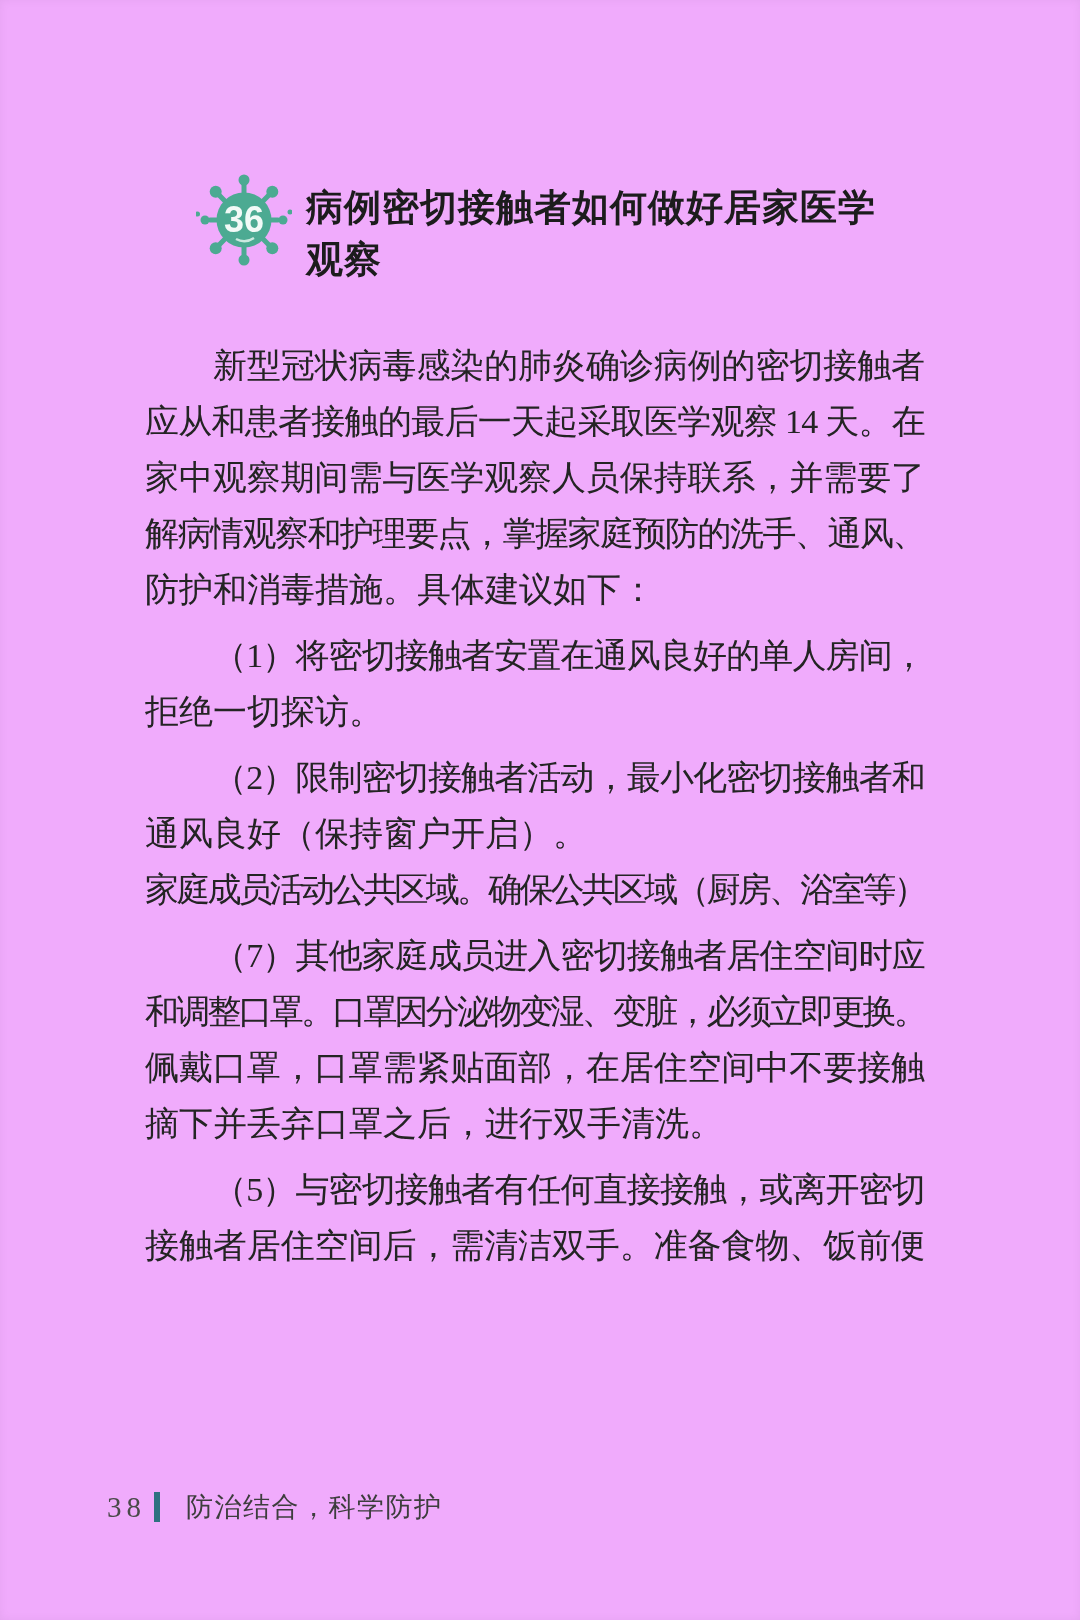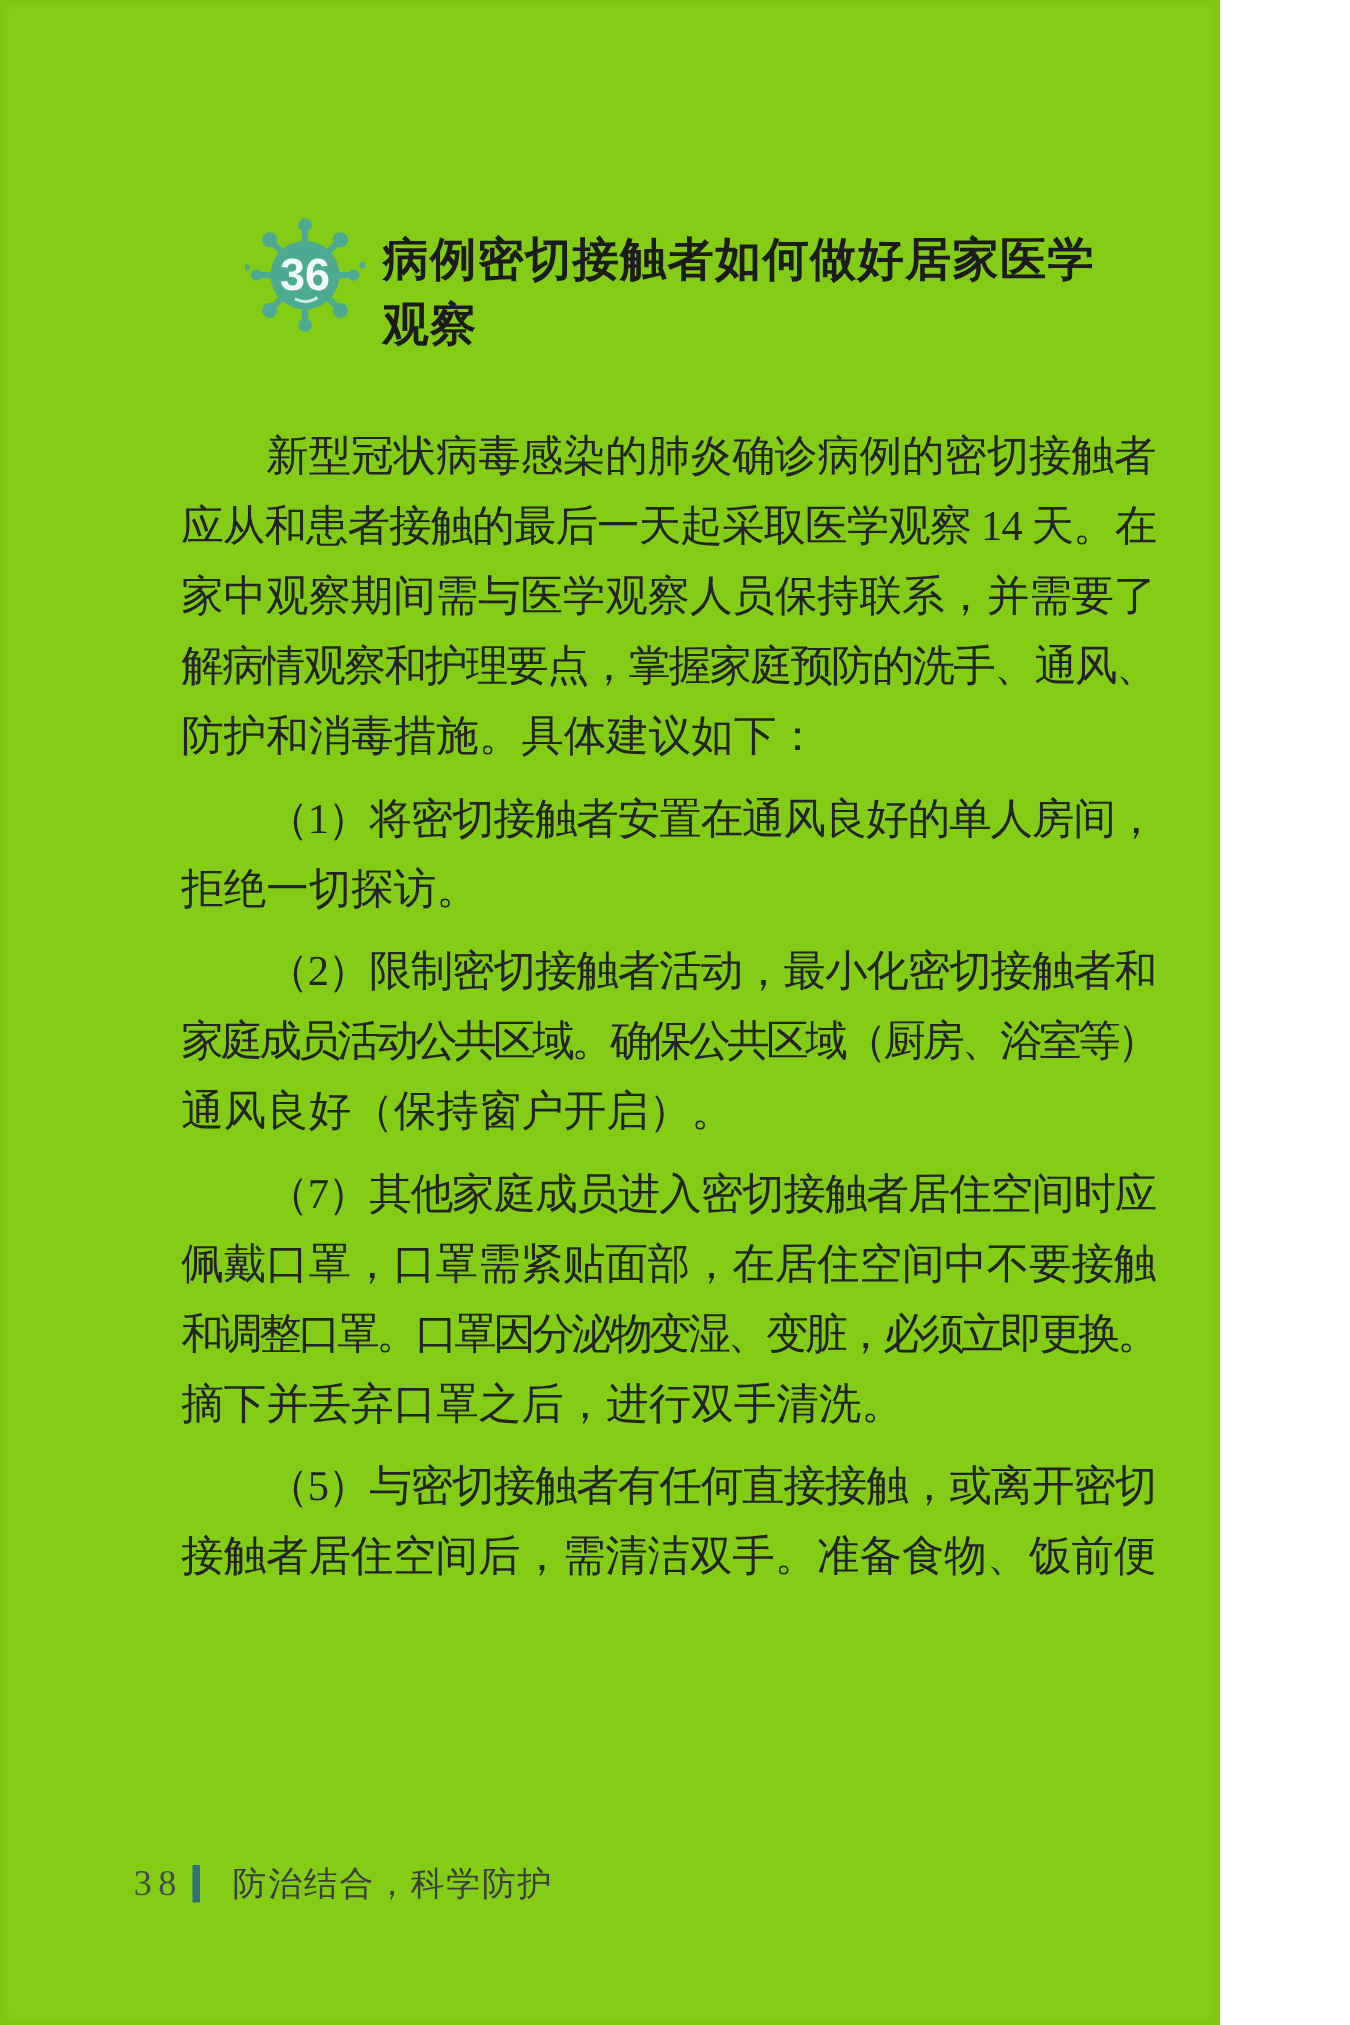--- a/index.html
+++ b/index.html
@@ -1,17 +1,17 @@
 <!DOCTYPE html>
 <html><head>
 <meta charset="utf-8">
 <style>
   html,body{margin:0;padding:0;background:#fff;}
   .page{
-    position:relative;width:976px;height:1620px;background:#84cc16;
+    position:relative;width:1080px;height:1620px;background:#f0abfc;
     font-family:"Liberation Serif","DejaVu Serif",serif;color:#242424;
     overflow:hidden;box-shadow:inset 0 0 10px rgba(0,0,0,0.05);
   }
   
   .header{position:absolute;left:196px;top:168px;display:flex;align-items:flex-start;}
   .icon-box{width:96px;height:96px;flex:none;position:relative;margin-top:4px;}
   .icon-box svg{display:block;width:96px;height:96px;}
   .title{
     margin-left:14px;width:576px;padding-top:14px;
     font-family:"Liberation Sans","DejaVu Sans",sans-serif;
@@ -77,27 +77,27 @@
         <div class="line" style="letter-spacing: -0.0869565px;">家中观察期间需与医学观察人员保持联系，并需要了</div>
         <div class="line" style="letter-spacing: -1.5px;">解病情观察和护理要点，掌握家庭预防的洗手、通风、</div>
         <div class="line" style="letter-spacing: 0px;">防护和消毒措施。具体建议如下：</div>
       </div>
       <div class="para">
         <div class="line indent" style="letter-spacing: -0.863636px;">（1）将密切接触者安置在通风良好的单人房间，</div>
         <div class="line" style="letter-spacing: 0px;">拒绝一切探访。</div>
       </div>
       <div class="para">
         <div class="line indent" style="letter-spacing: -0.863636px;">（2）限制密切接触者活动，最小化密切接触者和</div>
+        <div class="line" style="letter-spacing: 0px;">通风良好（保持窗户开启）。</div>
         <div class="line" style="letter-spacing: -2.8px;">家庭成员活动公共区域。确保公共区域（厨房、浴室等）</div>
-        <div class="line" style="letter-spacing: 0px;">通风良好（保持窗户开启）。</div>
       </div>
       <div class="para">
         <div class="line indent" style="letter-spacing: -0.863636px;">（7）其他家庭成员进入密切接触者居住空间时应</div>
+        <div class="line" style="letter-spacing: -2.8px;">和调整口罩。口罩因分泌物变湿、变脏，必须立即更换。</div>
         <div class="line" style="letter-spacing: -0.0869565px;">佩戴口罩，口罩需紧贴面部，在居住空间中不要接触</div>
-        <div class="line" style="letter-spacing: -2.8px;">和调整口罩。口罩因分泌物变湿、变脏，必须立即更换。</div>
         <div class="line" style="letter-spacing: 0px;">摘下并丢弃口罩之后，进行双手清洗。</div>
       </div>
       <div class="para">
         <div class="line indent" style="letter-spacing: -0.863636px;">（5）与密切接触者有任何直接接触，或离开密切</div>
         <div class="line" style="letter-spacing: -0.0869565px;">接触者居住空间后，需清洁双手。准备食物、饭前便</div>
       </div>
     </div>
 
   <div class="footer">
     <span class="page-num">38</span>

